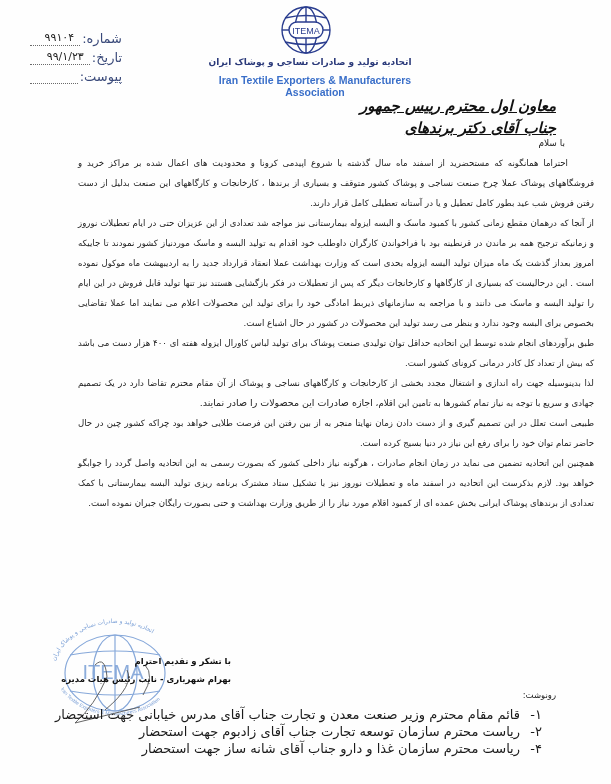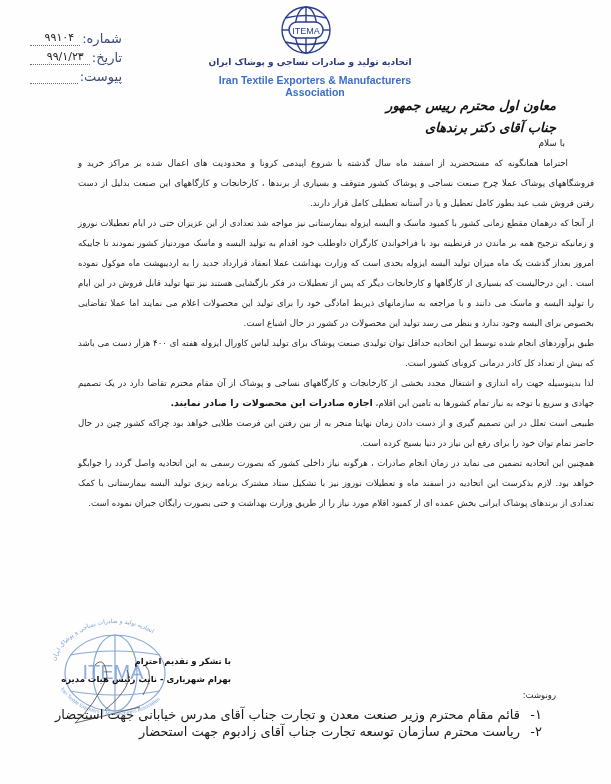--- a/index.html
+++ b/index.html
@@ -19,29 +19,29 @@
 
   
   .logo { position: absolute; left: 280px; top: 5px; width: 52px; height: 50px; }
   .org-fa { position: absolute; left: 195px; top: 57px; width: 230px; text-align: center; direction: rtl;
             font-size: 9px; color: #2b3a7a; font-weight: bold; }
   .org-en { position: absolute; left: 190px; top: 74px; width: 250px; text-align: center;
             font-family: "Liberation Sans", sans-serif; font-weight: bold; font-size: 10.5px; color: #3a6fc9; }
 
   
   .addressee { position: absolute; right: 55px; top: 95px; direction: rtl; text-align: right; }
-  .addr-line { font-family: "DejaVu Serif", serif; font-weight: bold; font-style: italic; font-size: 13px; color: #111; height: 22px; line-height: 22px; }
+  .addr-line { font-family: "DejaVu Serif", serif; font-weight: bold; font-style: italic; font-size: 15px; color: #111; height: 22px; line-height: 22px; text-decoration: underline; }
   .salute { position: absolute; right: 46px; top: 138px; direction: rtl; font-size: 9px; color: #222; }
 
   
   .body-text { position: absolute; left: 41px; width: 516px; top: 153px; direction: rtl; text-align: justify;
                font-size: 8.6px; line-height: 20px; color: #1a1a1a; margin-left: 37px; }
   .body-text p { margin: 0; text-align-last: right; }
   .body-text p.indent { text-indent: 26px; }
-  .bold { font-weight: bold; font-size: 9.5px; }
+  .bold { font-weight: normal; font-size: 9.5px; }
 
   
   .closing { position: absolute; right: 380px; top: 652px; direction: rtl; text-align: right; margin-left: 16px; }
   .closing div { font-size: 8.5px; font-weight: bold; height: 18px; line-height: 18px; color: #111; white-space: nowrap; }
 
   
   .stamp { position: absolute; left: 35px; top: 615px; width: 160px; height: 110px; }
 
   
   .cc { position: absolute; right: 55px; top: 690px; direction: rtl; }
@@ -130,15 +130,16 @@
 
   <div class="closing">
     <div>با تشکر و تقدیم احترام</div>
     <div>بهرام شهریاری - نایب رئیس هیات مدیره</div>
   </div>
 
   <div class="cc">
     <div class="cc-label">رونوشت:</div>
     <div class="cc-item"><span class="cc-num">۱-</span><span>قائم مقام محترم وزیر صنعت معدن و تجارت جناب آقای مدرس خیابانی جهت استحضار</span></div>
     <div class="cc-item"><span class="cc-num">۲-</span><span>ریاست محترم سازمان توسعه تجارت جناب آقای زادبوم جهت استحضار</span></div>
+    <div class="cc-item"><span class="cc-num">۴-</span><span>ریاست محترم سازمان غذا و دارو جناب آقای شانه ساز جهت استحضار</span></div>
   </div>
 
 </div>
 
 </body></html>

